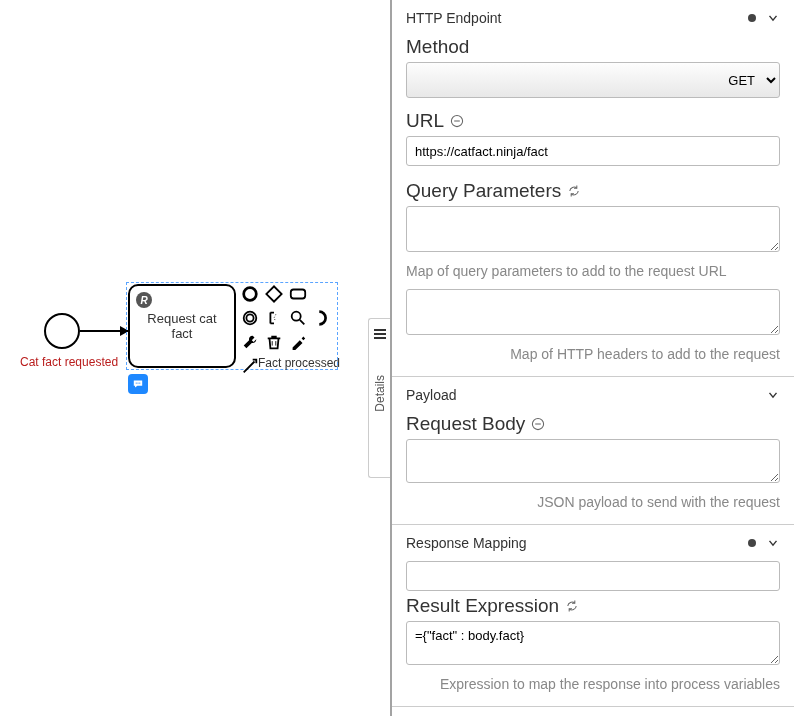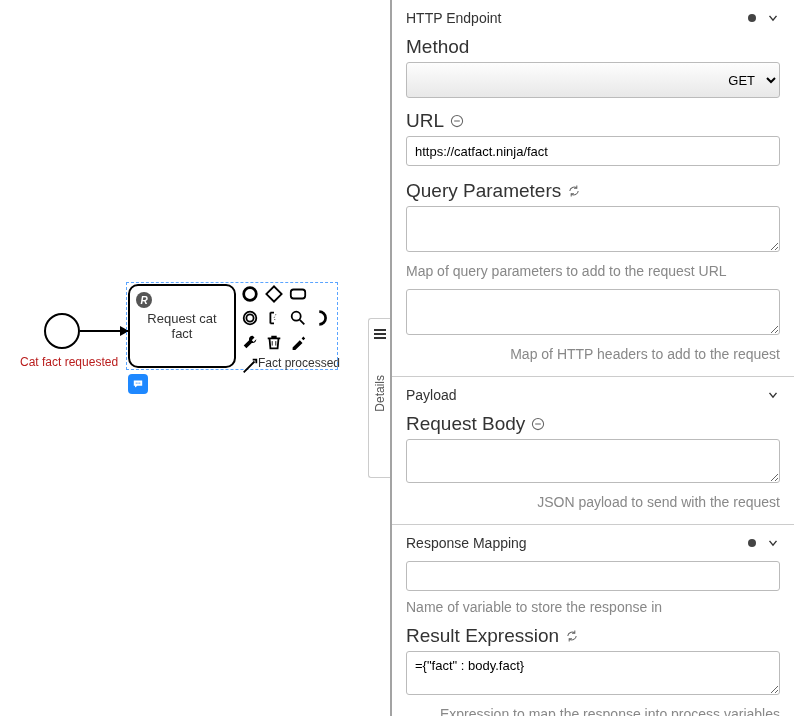--- a/index.html
+++ b/index.html
@@ -230,21 +230,20 @@
     <div class="section-header">
       <span class="section-title">Response Mapping</span>
       <span class="header-icons">
         <span class="dot"></span>
         <svg class="chev" viewBox="0 0 20 20">
             <path d="M5 7l5 6 5-6" fill="none" stroke="#333" stroke-width="2"></path>
           </svg>
       </span>
     </div>
     <input class="control" type="text" value="" style="">
-    <div class="field-hint">Name of variable to store the response in</div>
 
     <div class="field-label">
       <span>Result Expression</span>
       <svg class="label-icon" viewBox="0 0 20 20">
           <path d="M4 10a6 6 0 0 1 10-4M16 10a6 6 0 0 1-10 4" fill="none" stroke="#666" stroke-width="1.5"></path>
           <path d="M14 2v4h-4M6 18v-4h4" fill="none" stroke="#666" stroke-width="1.5"></path>
         </svg>
     </div>
     <textarea class="control ta-med" style="">={"fact" : body.fact}</textarea>
     <div class="field-hint">Expression to map the response into process variables</div>

